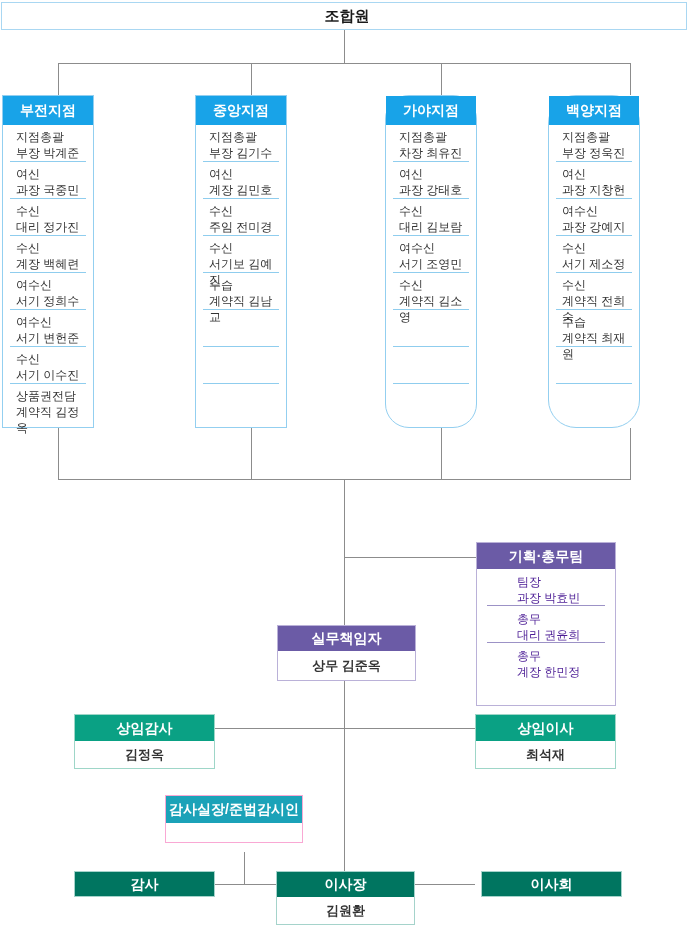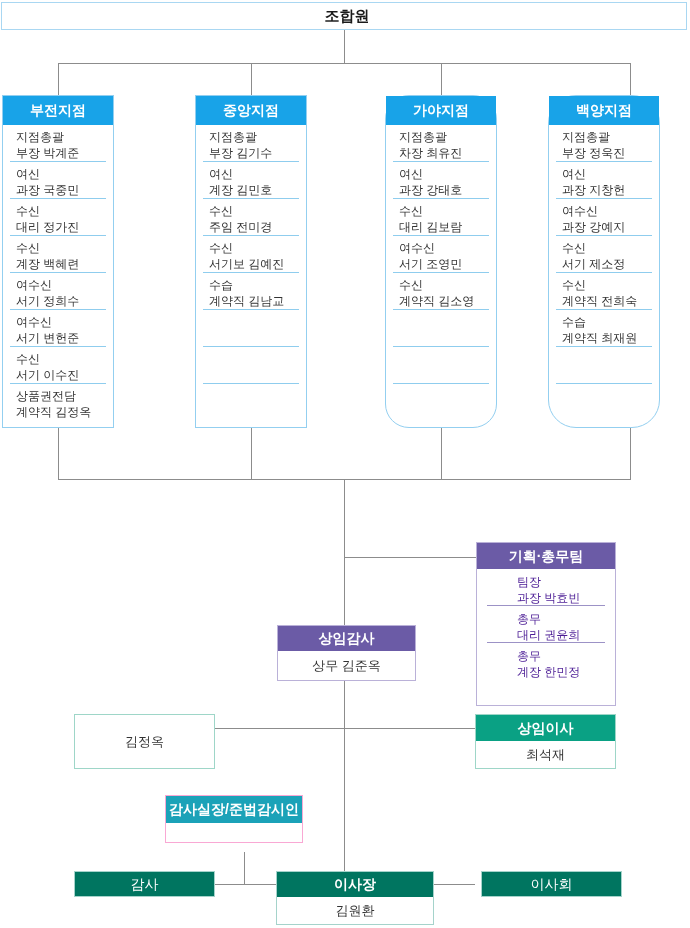--- a/index.html
+++ b/index.html
@@ -8,21 +8,21 @@
 
   .line{position:absolute;background:#8c8c8c;z-index:1;}
 
   .box{position:absolute;background:#fff;box-sizing:border-box;z-index:2;}
 
   
   .root-box{left:1px;top:2px;width:686px;height:28px;border:1px solid #a9d7f2;
     text-align:center;line-height:26px;font-size:15px;font-weight:bold;color:#1a1a1a;padding-left:6px;}
 
   
-  .col{position:absolute;top:95px;width:112px;height:333px;border:1px solid #93cff0;
+  .col{position:absolute;top:95px;width:92px;height:333px;border:1px solid #93cff0;
     background:#fff;box-sizing:border-box;display:flex;flex-direction:column;z-index:2;}
   .col-head{height:29px;line-height:29px;background:#18a3e8;color:#fff;
     font-size:14px;font-weight:bold;text-align:center;flex:0 0 auto;}
   .cell{height:37px;flex:0 0 auto;box-sizing:border-box;padding:4px 4px 0 13px;
     font-size:12px;line-height:16px;color:#333;position:relative;}
   .cell:last-child{flex:1 1 auto;}
   .cell:not(:last-child)::after{content:"";position:absolute;left:7px;right:7px;bottom:0;
     height:1px;background:#8fcdee;}
   .cell span{display:block;}
 
@@ -35,39 +35,39 @@
     font-size:12px;line-height:16px;color:#4c1d95;position:relative;}
   .tcell:last-child{flex:1 1 auto;}
   .tcell:not(:last-child)::after{content:"";position:absolute;left:10px;right:10px;bottom:0;
     height:1px;background:#9c92c6;}
   .tcell span{display:block;}
 
   
   .hb{display:flex;flex-direction:column;}
   .hb .hd{color:#fff;font-size:14px;font-weight:bold;text-align:center;flex:0 0 auto;}
   .hb .bd{flex:1 1 auto;display:flex;align-items:center;justify-content:center;
-    font-size:13px;color:#333;}
+    font-size:13px;color:#333;font-weight:bold;}
 
   .exec-box{left:277px;top:625px;width:139px;height:56px;border:1px solid #bab1d8;}
   .exec-box .hd{background:#6b5ba6;height:25px;line-height:25px;}
 
   .green-box{width:141px;height:55px;border:1px solid #9ed6c8;top:714px;}
   .green-box .hd{background:#0aa184;height:26px;line-height:26px;}
   .sg-box{left:74px;}
   .sd-box{left:475px;}
 
   .cyan-box{left:165px;top:795px;width:138px;height:48px;border:1px solid #f9a8d4;}
   .cyan-box .hd{background:#1ba2b8;height:27px;line-height:27px;}
 
   .solid-box{top:871px;width:141px;height:26px;background:#007560;border:1px solid #a5d3cb;
-    color:#fff;font-size:14px;font-weight:normal;text-align:center;line-height:24px;}
+    color:#fff;font-size:14px;font-weight:bold;text-align:center;line-height:24px;}
   .auditor-box{left:74px;}
   .board-box{left:481px;}
 
-  .chair-box{left:276px;top:871px;width:158px;height:54px;border:1px solid #a5d3cb;}
+  .chair-box{left:276px;top:871px;width:139px;height:54px;border:1px solid #a5d3cb;}
   .chair-box .hd{background:#007560;height:25px;line-height:25px;}
 </style>
 </head>
 <body>
 
 <div id="stage">
 
   <div class="line" style="left:344px;top:30px;width:1px;height:33px;"></div>
   <div class="line" style="left:58px;top:63px;width:573px;height:1px;"></div>
   <div class="line" style="left:58px;top:63px;width:1px;height:32px;"></div>
@@ -244,25 +244,26 @@
       <span>총무</span>
       <span>대리 권윤희</span>
     </div>
     <div class="tcell">
       <span>총무</span>
       <span>계장 한민정</span>
     </div>
   </div>
 
   <div class="box hb exec-box">
+    <div class="hd">실무책임자</div>
+    <div class="bd">상무 김준옥</div>
+  </div>
+
+  <div class="box hb green-box sg-box">
     <div class="hd">상임감사</div>
-    <div class="bd">상무 김준옥</div>
-  </div>
-
-  <div class="box hb green-box sg-box">
     <div class="bd">김정옥</div>
   </div>
   <div class="box hb green-box sd-box">
     <div class="hd">상임이사</div>
     <div class="bd">최석재</div>
   </div>
 
   <div class="box hb cyan-box">
     <div class="hd">감사실장/준법감시인</div>
   </div>

